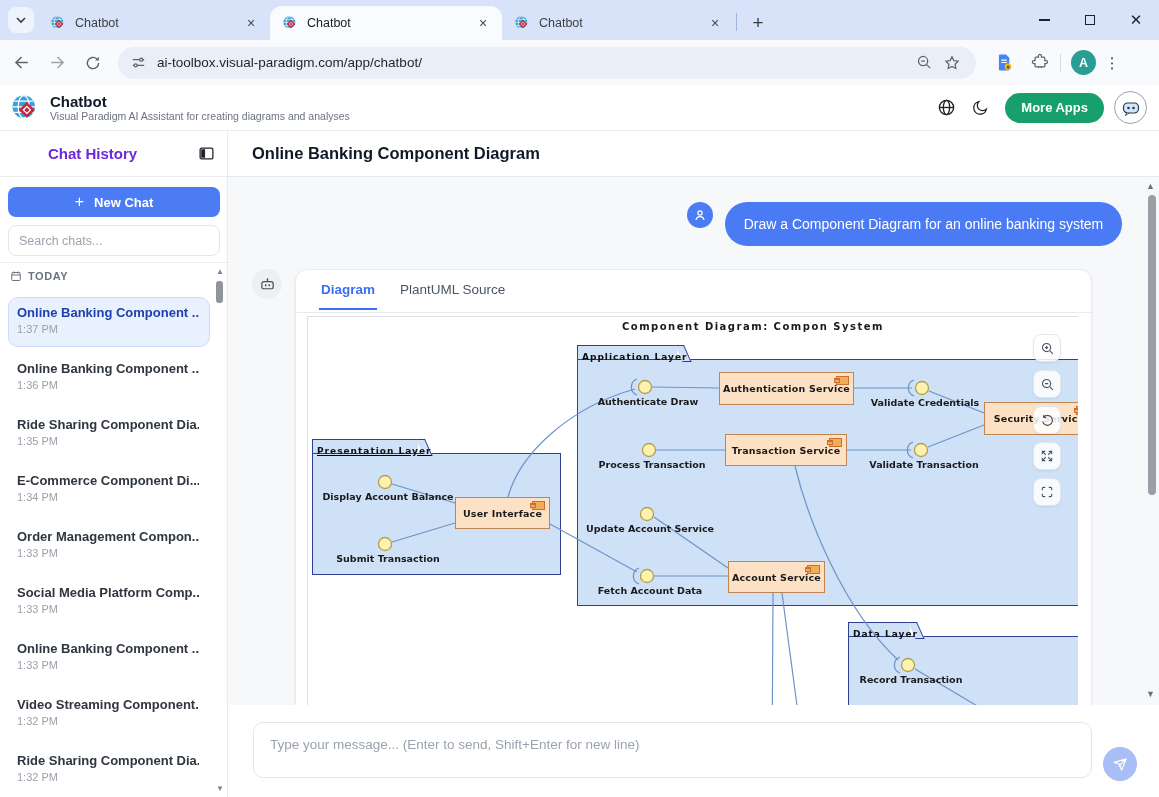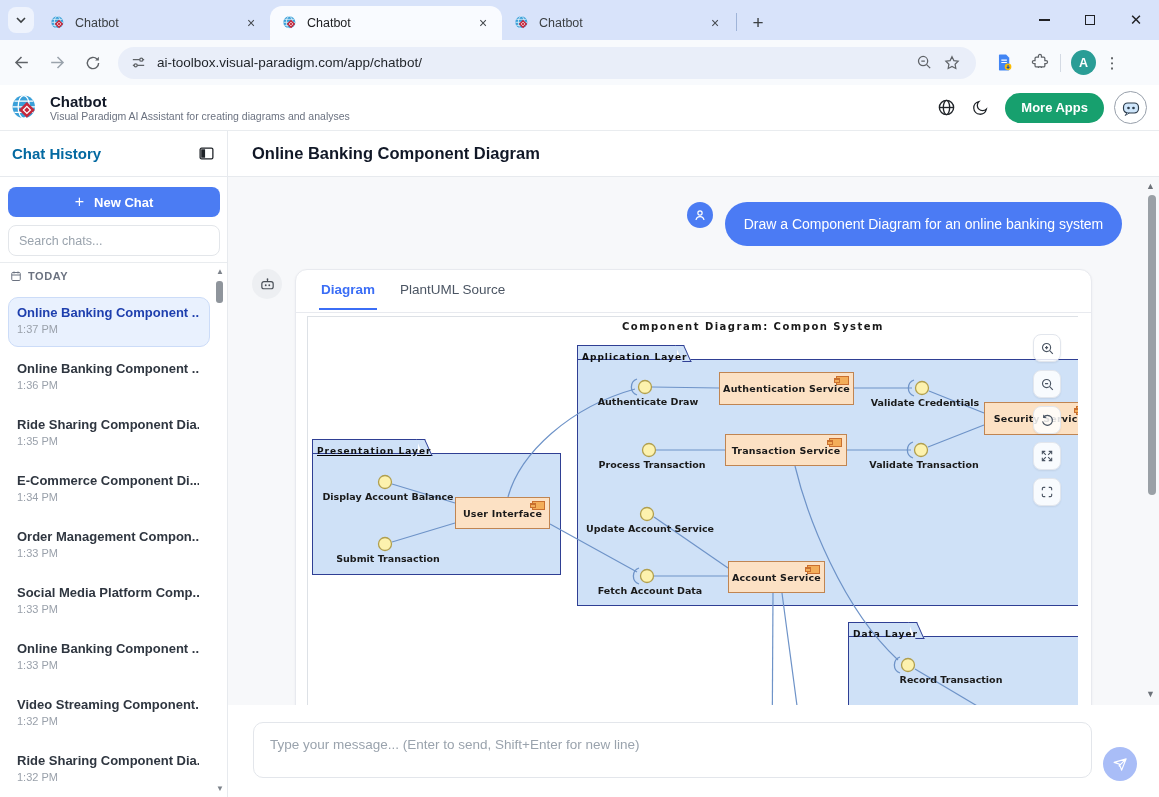--- a/index.html
+++ b/index.html
@@ -36,21 +36,21 @@
   .apptitle { font-size:15px; font-weight:700; color:#111827; line-height:17px; }
   .appsub { font-size:10.5px; color:#6b7280; }
   .hdr-icon { width:34px; height:34px; display:flex; align-items:center; justify-content:center; }
   .moreapps { height:30px; padding:0 16px; border-radius:16px; background:#17a06e; color:#fff; font-size:13px; font-weight:700; display:flex; align-items:center; margin:0 10px 0 8px; }
   .bothead { width:33px; height:33px; border-radius:50%; border:1.5px solid #98a0ab; display:flex; align-items:center; justify-content:center; margin-right:12px; }
 
   
   .appbody { position:absolute; left:0; top:131px; width:1159px; height:666px; display:flex; }
   .sidebar { position:relative; width:228px; height:666px; border-right:1px solid #e7eaee; background:#fff; }
   .sidehead { position:absolute; left:0; top:0; width:100%; height:46px; border-bottom:1px solid #e7eaee; display:flex; align-items:center; justify-content:space-between; padding:0 12px 0 12px; }
-  .sidehead .t { font-size:15px; font-weight:700; color:#0369a1; }
+  .sidehead .t { font-size:15px; font-weight:700; color:#6d28d9;margin-left:36px; }
   .newchat { position:absolute; left:8px; top:56px; width:212px; height:30px; border-radius:8px; background:#4b7cf3; color:#fff; font-size:13px; font-weight:700; display:flex; align-items:center; justify-content:center; gap:10px; }
   .newchat .plus { font-weight:400; font-size:16px; }
   .searchbox { position:absolute; left:8px; top:94px; width:212px; height:31px; border:1px solid #e3e6ea; border-radius:8px; font-size:12.5px; color:#374151; padding:0 10px; outline:none; font-family:"Liberation Sans",sans-serif; }
   .searchbox::placeholder { color:#9aa3ad; }
   .sidediv { position:absolute; left:0; top:131px; width:100%; height:1px; background:#e9ecef; }
   .todayrow { position:absolute; left:10px; top:139px; display:flex; align-items:center; gap:6px; color:#6b7280; font-size:11px; font-weight:700; letter-spacing:.6px; }
   .chatlist { position:absolute; left:8px; top:160px; width:202px; }
   .chatitem { height:50px; margin-top:6px; border-radius:10px; padding:7px 10px 0 8px; border:1px solid transparent; }
   .chatitem.sel { background:#e9f1fe; border-color:#ccdcf8; }
   .chatitem .ct { font-size:13px; font-weight:700; color:#2f3640; white-space:nowrap; overflow:hidden; }
@@ -440,21 +440,21 @@
                 <span>Security Service</span>
               </div>
               <div class="iflabel" style="left: 340px; top: 79px;">Authenticate Draw</div>
               <div class="iflabel" style="left: 617px; top: 80px;">Validate Credentials</div>
               <div class="iflabel" style="left: 344px; top: 142px;">Process Transaction</div>
               <div class="iflabel" style="left: 616px; top: 142px;">Validate Transaction</div>
               <div class="iflabel" style="left: 80px; top: 174px;">Display Account Balance</div>
               <div class="iflabel" style="left: 80px; top: 236px;">Submit Transaction</div>
               <div class="iflabel" style="left: 342px; top: 206px;">Update Account Service</div>
               <div class="iflabel" style="left: 342px; top: 268px;">Fetch Account Data</div>
-              <div class="iflabel" style="left: 603px; top: 357px; margin-left: 40px;">Record Transaction</div>
+              <div class="iflabel" style="left: 603px; top: 357px;">Record Transaction</div>
             </div>
         </div>
 
         <div class="mscroll-up">▲</div>
         <div class="mscroll-th"></div>
         <div class="mscroll-dn">▼</div>
       </div>
 
       <div class="inputbar">
         <textarea class="msginput" placeholder="Type your message... (Enter to send, Shift+Enter for new line)" style=""></textarea>

